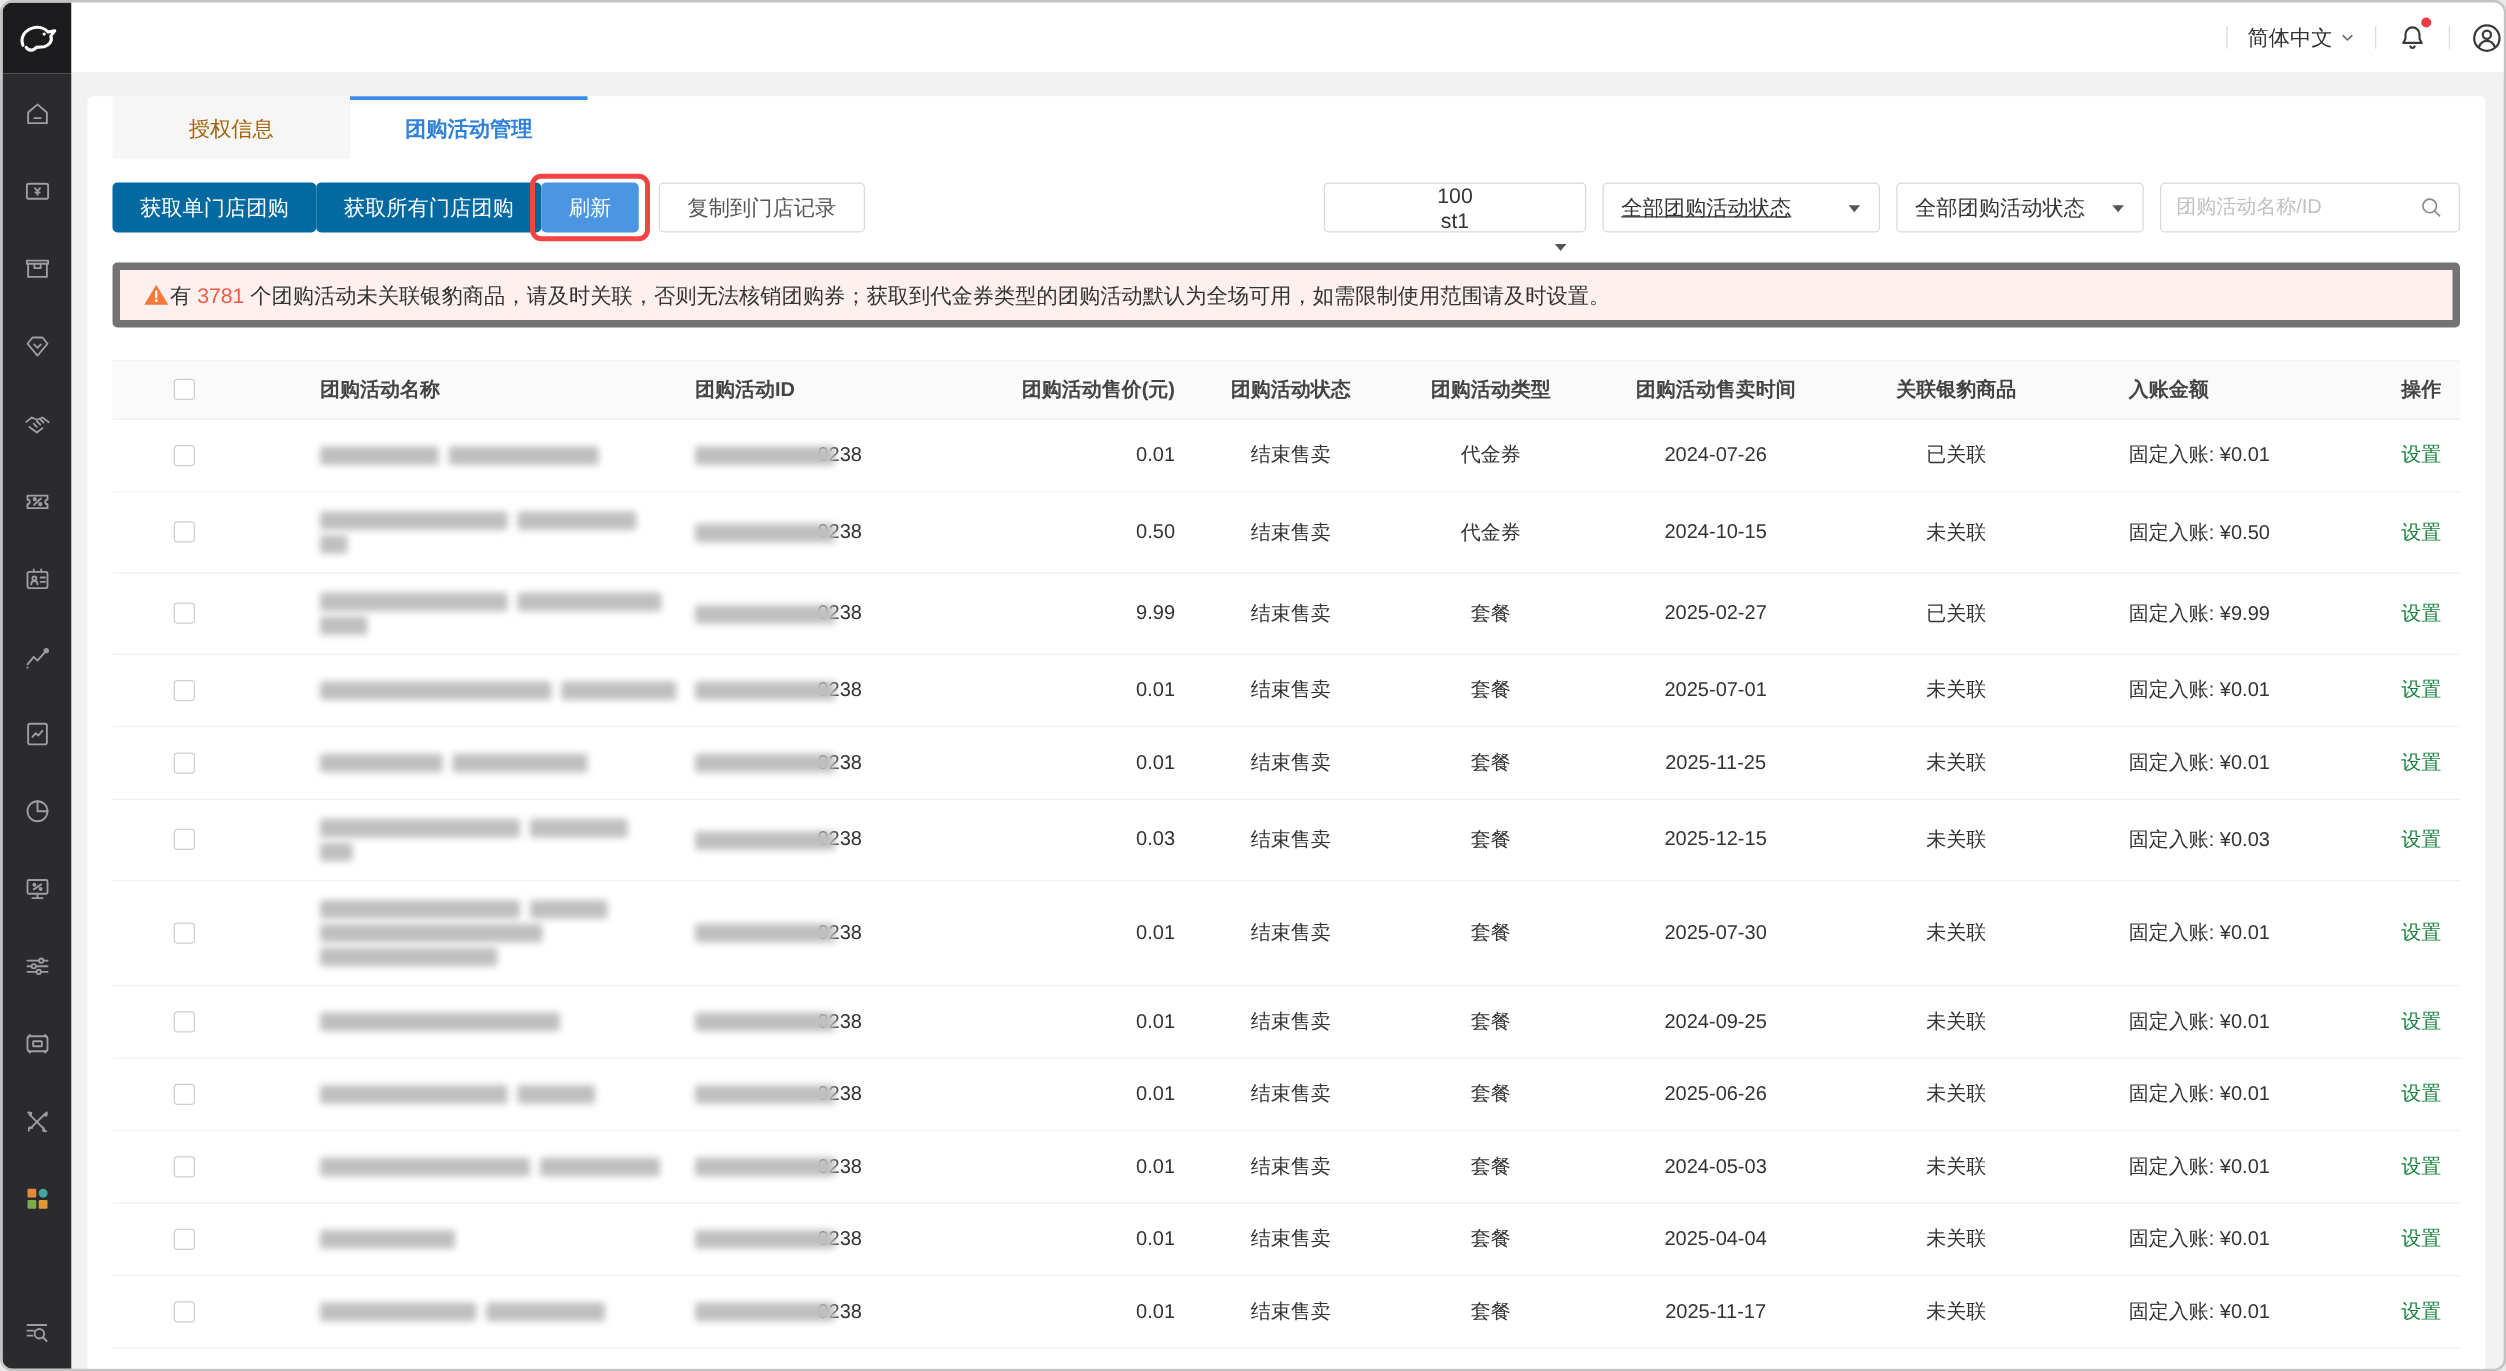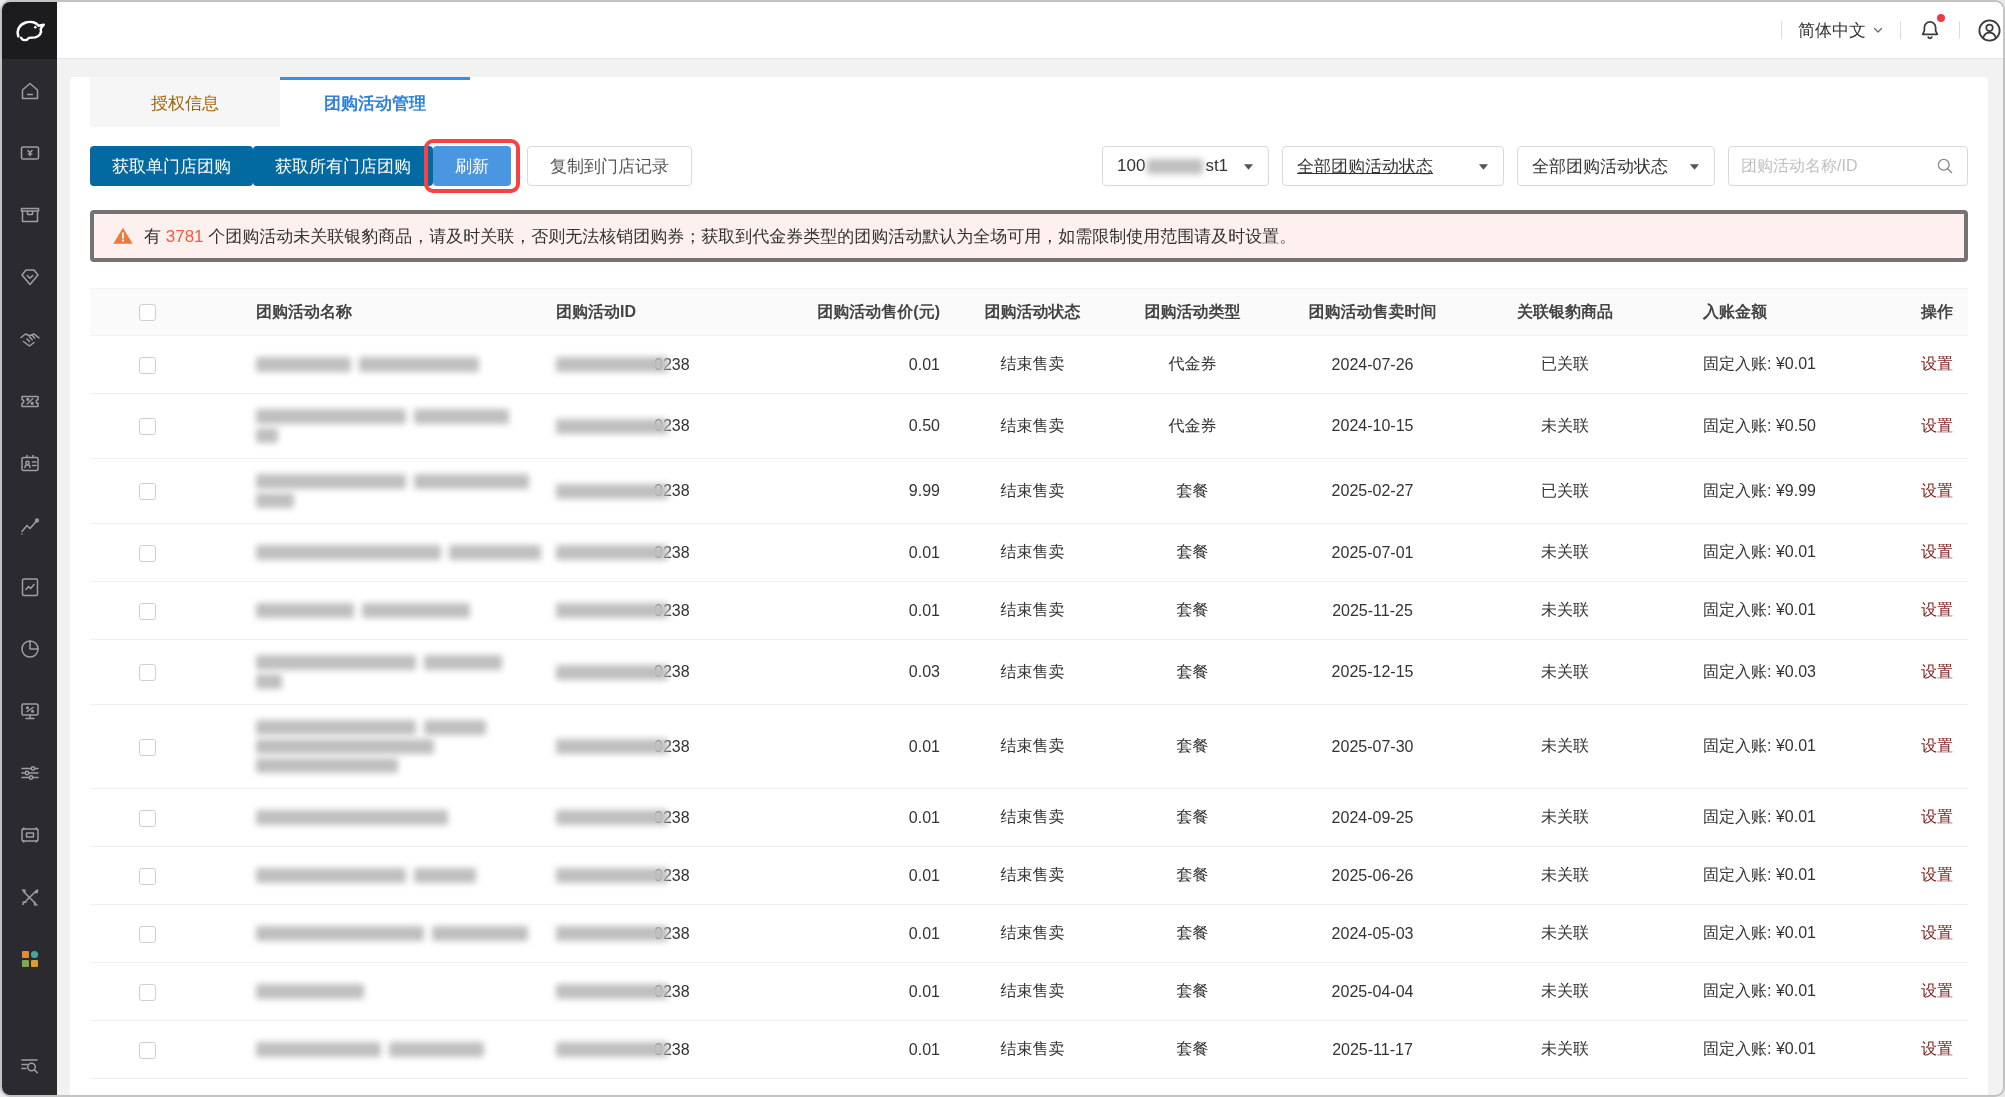--- a/index.html
+++ b/index.html
@@ -51,50 +51,50 @@
   .btn.ghost{ background:#fff; color:#555; border:1px solid #d9d9d9; }
   .refresh-wrap{ position:relative; margin-right:16px; }
   .annotation{ position:absolute; inset:-7px -9px; border:4px solid #f54345; border-radius:9px;
                pointer-events:none; }
   .toolbar-spacer{ flex:1; }
   .filters{ display:flex; align-items:center; gap:13px; }
   .select{ height:40px; border:1px solid #d9d9d9; border-radius:4px; background:#fff;
            display:flex; align-items:center; padding:0 14px; font-size:17px; color:#333;
            cursor:pointer; }
   .select .caret{ margin-left:auto; padding-left:14px; }
-  .sel-store{ width:167px; }
+  .sel-store{ width:210px;flex-direction:column; }
   .sel-status{ width:222px;text-decoration:underline; }
   .sel-product{ width:198px; }
   .searchbox{ width:240px; height:40px; border:1px solid #d9d9d9; border-radius:4px;
               background:#fff; display:flex; align-items:center; padding:0 12px; }
   .searchbox input{ border:none; outline:none; flex:1; font-size:16px; color:#333; min-width:0;}
   .searchbox input::placeholder{ color:#c0c0c0; }
 
   
-  .banner{ margin-top:24px; min-height:52px; background:#fdf0ee; border:4px solid #737373;
-           border-radius:4px; display:flex; align-items:center; padding:0 18px; gap:10px;
+  .banner{ margin-top:24px; min-height:52px; background:#fdf0ee; border:6px solid #737373;
+           border-radius:4px; display:flex; align-items:center; padding:0 18px; 
            font-size:17px; color:#333; }
   .banner .count{ color:#f25a43; }
 
   
   .table{ margin-top:26px; }
   .trow{ display:grid; grid-template-columns:160px 300px 250px 150px 165px 155px 205px 180px 255px 1fr;
          align-items:center; border-bottom:1px solid #f0f0f0; background:#fff; }
   .trow.head{ background:#fafafa; border-top:1px solid #f2f2f2; min-height:48px;
               font-weight:bold; color:#444; font-size:16px; }
   .trow.body-row{ min-height:58px; font-size:16px; color:#333; padding:11px 0; }
   .cell{ padding:0 6px; }
   .c-check{ padding-left:49px; }
   .c-price{ text-align:right; padding-right:10px; }
   .c-status,.c-type,.c-time,.c-linked{ text-align:center; }
   .c-amount{ padding-left:48px; }
   .c-action{ text-align:right; padding-right:15px; }
   .checkbox{ display:inline-block; width:17px; height:17px; border:1px solid #cfcfcf;
              border-radius:3px; background:#fff; cursor:pointer; vertical-align:middle; }
-  .link{ color:#7f1d1d; cursor:pointer; text-decoration:none; }
+  .link{ color:#15803d; cursor:pointer; text-decoration:none; }
 
   
   .rline{ display:flex; gap:8px; margin:4px 0; }
   .rseg{ display:inline-block; height:15px; border-radius:2px; background:#bfbfbf;
          filter:blur(3px); }
   .id-wrap{ display:flex; align-items:center; }
   .id-wrap .rseg{ margin-right:-14px; }
 </style>
 </head>
 <body>

